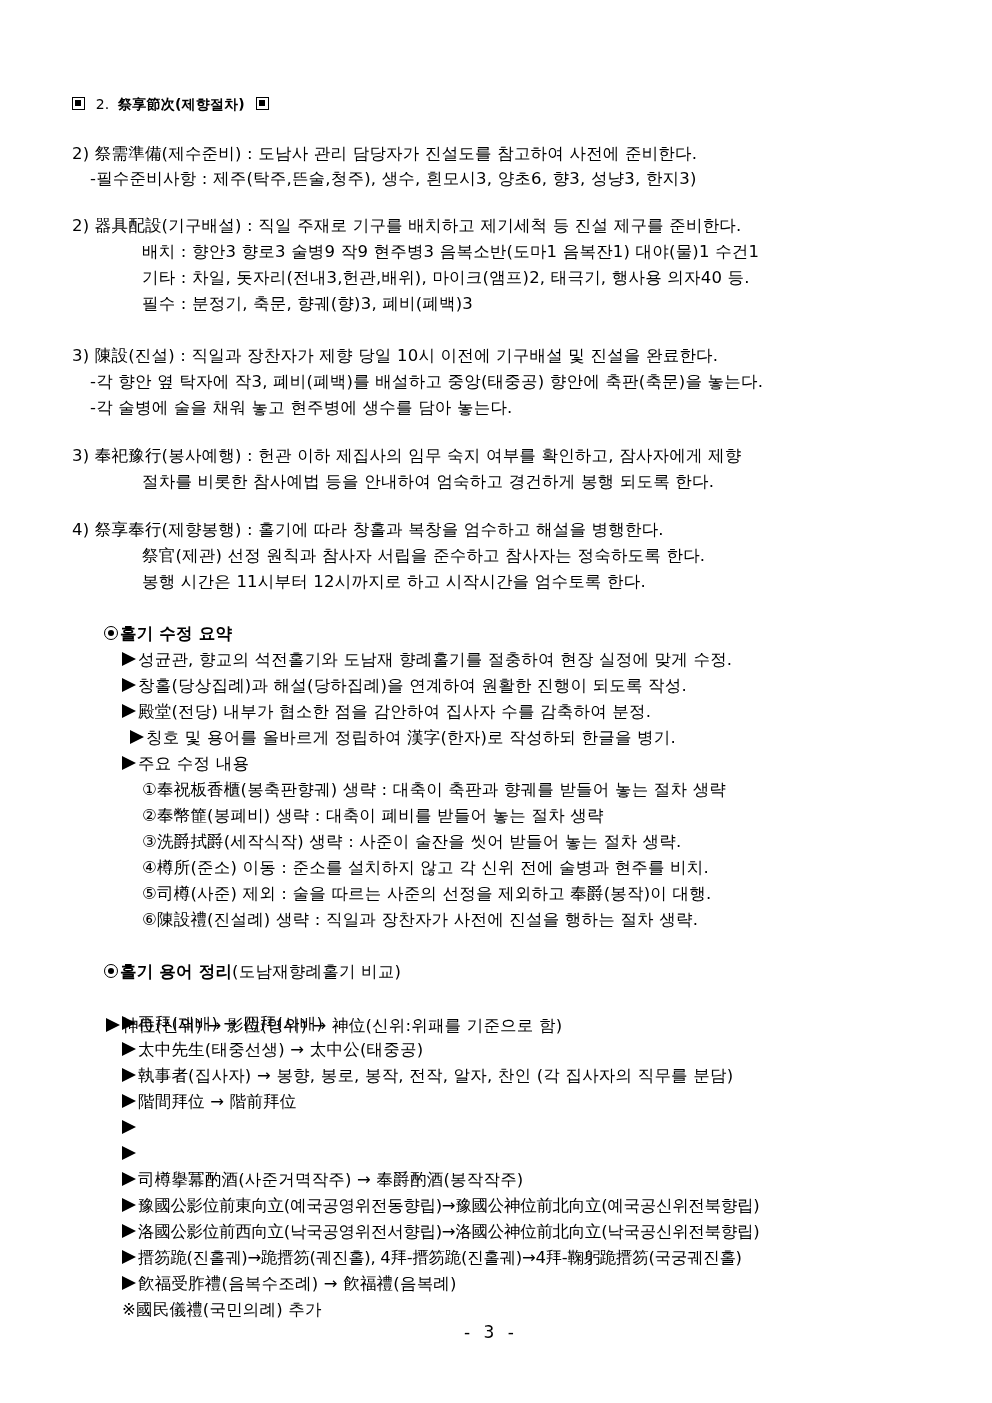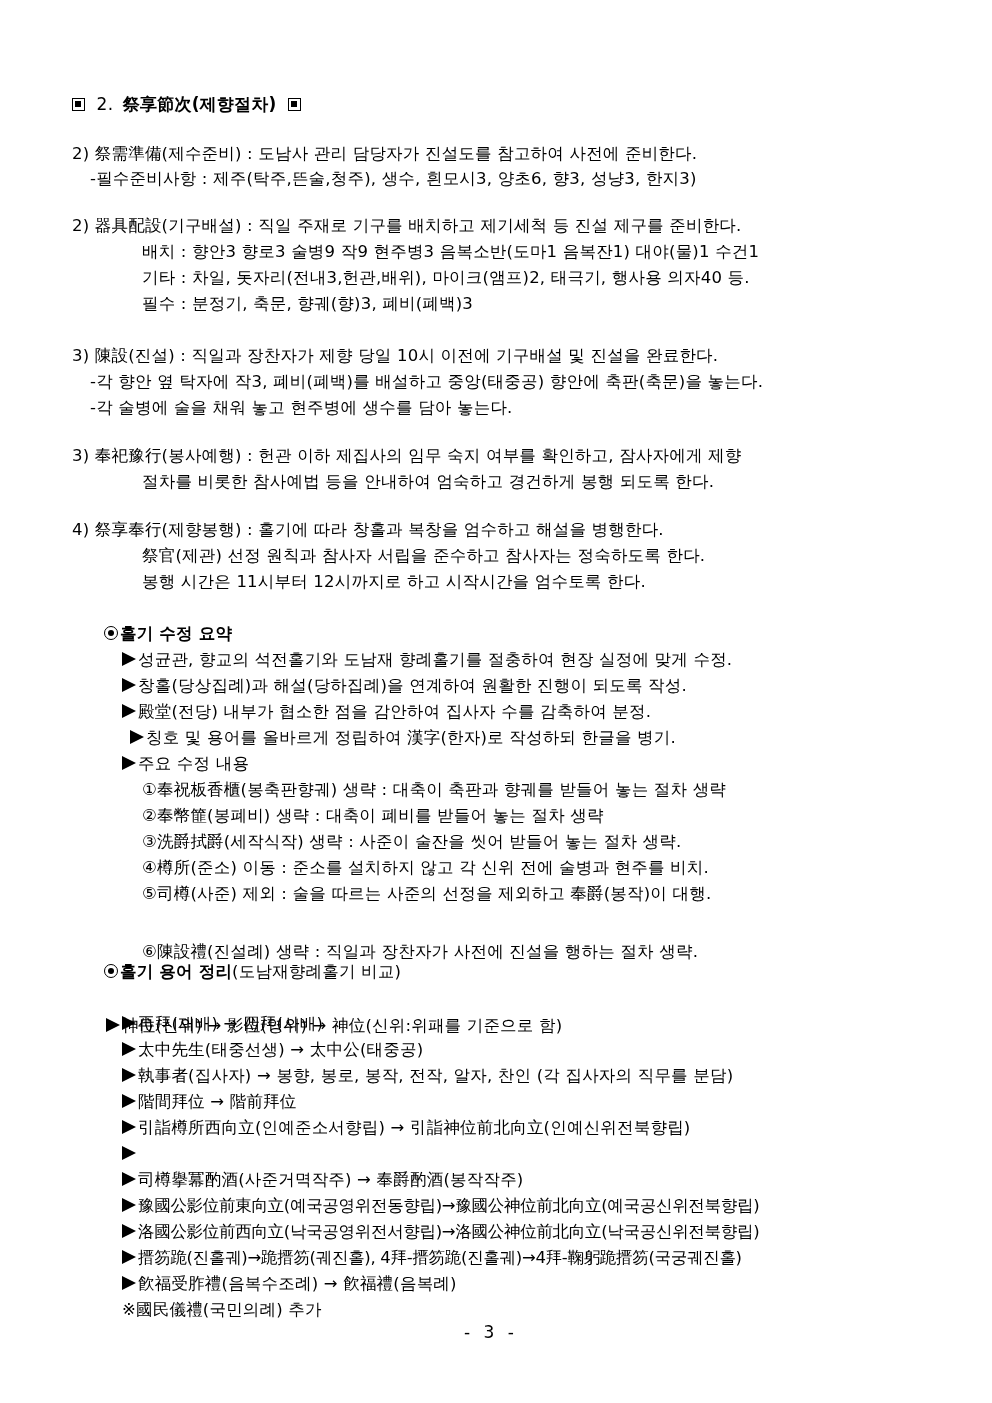--- a/index.html
+++ b/index.html
@@ -3,21 +3,21 @@
   <meta charset="utf-8">
   <style>
     html, body { margin: 0; padding: 0; background: #ffffff; }
     body {
       width: 992px; height: 1403px; position: relative; overflow: hidden;
       font-family: "DejaVu Sans", "Liberation Sans", sans-serif;
       color: #000; font-size: 16.5px;
     }
     .line { position: absolute; white-space: nowrap; line-height: 24px; letter-spacing: 0.2px; }
     .bold { font-weight: bold; }
-    .title { font-size: 17px; }
+    .title { font-size: 14px; }
     .page-num { font-size: 17px; letter-spacing: 4px; }
     .sq { display:inline-block; width:13px; height:13px; border:1.5px solid #000; position:relative; vertical-align:-1px; box-sizing:border-box; }
     .sq::after { content:""; position:absolute; left:2px; top:2px; width:6px; height:6px; background:#000; }
     .bullet-circ { display:inline-block; width:14px; height:14px; border:1.5px solid #000; border-radius:50%; position:relative; vertical-align:-1px; box-sizing:border-box; margin-right:2px; }
     .bullet-circ::after { content:""; position:absolute; left:2.5px; top:2.5px; width:6px; height:6px; border-radius:50%; background:#000; }
     .tri { display:inline-block; width:0; height:0; border-top:7px solid transparent; border-bottom:7px solid transparent; border-left:14px solid #000; vertical-align:-1px; margin-right:2px; }
   </style>
 </head>
 <body>
 
@@ -54,31 +54,31 @@
 <div class="line" style="left:122px; top:674px;"><span class="tri"></span><span>창홀(당상집례)과 해설(당하집례)을 연계하여 원활한 진행이 되도록 작성.</span></div>
 <div class="line" style="left:122px; top:700px;"><span class="tri"></span><span>殿堂(전당) 내부가 협소한 점을 감안하여 집사자 수를 감축하여 분정.</span></div>
 <div class="line" style="left:122px; top:726px;padding-left:8px;"><span class="tri"></span><span>칭호 및 용어를 올바르게 정립하여 漢字(한자)로 작성하되 한글을 병기.</span></div>
 <div class="line" style="left:122px; top:752px;"><span class="tri"></span><span>주요 수정 내용</span></div>
 
 <div class="line" style="left:142px; top:778px;">①奉祝板香櫃(봉축판향궤) 생략 : 대축이 축판과 향궤를 받들어 놓는 절차 생략</div>
 <div class="line" style="left:142px; top:804px;">②奉幣篚(봉폐비) 생략 : 대축이 폐비를 받들어 놓는 절차 생략</div>
 <div class="line" style="left:142px; top:830px;">③洗爵拭爵(세작식작) 생략 : 사준이 술잔을 씻어 받들어 놓는 절차 생략.</div>
 <div class="line" style="left:142px; top:856px;">④樽所(준소) 이동 : 준소를 설치하지 않고 각 신위 전에 술병과 현주를 비치.</div>
 <div class="line" style="left:142px; top:882px;">⑤司樽(사준) 제외 : 술을 따르는 사준의 선정을 제외하고 奉爵(봉작)이 대행.</div>
-<div class="line" style="left:142px; top:908px;margin-top:32px;">⑥陳設禮(진설례) 생략 : 직일과 장찬자가 사전에 진설을 행하는 절차 생략.</div>
+<div class="line" style="left:142px; top:908px;">⑥陳設禮(진설례) 생략 : 직일과 장찬자가 사전에 진설을 행하는 절차 생략.</div>
 
 <div class="line" style="left:104px; top:960px;">
   <span class="bullet-circ"></span><span class="bold">홀기 용어 정리</span><span>(도남재향례홀기 비교)</span>
 </div>
 <div class="line" style="left:106px; top:986px;margin-top:28px;"><span class="tri"></span><span>神位(신위) → 影位(영위) → 神位(신위:위패를 기준으로 함)</span></div>
 <div class="line" style="left:122px; top:1012px;"><span class="tri"></span><span>再拜(재배) → 四拜(사배)</span></div>
 <div class="line" style="left:122px; top:1038px;"><span class="tri"></span><span>太中先生(태중선생) → 太中公(태중공)</span></div>
 <div class="line" style="left:122px; top:1064px;"><span class="tri"></span><span>執事者(집사자) → 봉향, 봉로, 봉작, 전작, 알자, 찬인 (각 집사자의 직무를 분담)</span></div>
 <div class="line" style="left:122px; top:1090px;"><span class="tri"></span><span>階間拜位 → 階前拜位</span></div>
-<div class="line" style="left:122px; top:1116px;"><span class="tri"></span><span>引詣樽所西向立(인예준소서향립) → 引詣神位前北向立(인예신위전북향립)</span></div>
+<div class="line" style="left:122px; top:1116px;"><span class="tri"></span></div>
 <div class="line" style="left:122px; top:1142px;"><span class="tri"></span></div>
 <div class="line" style="left:122px; top:1168px;"><span class="tri"></span><span>司樽擧冪酌酒(사준거멱작주) → 奉爵酌酒(봉작작주)</span></div>
 <div class="line" style="left:122px; top:1194px; letter-spacing:-0.3px;"><span class="tri"></span><span>豫國公影位前東向立(예국공영위전동향립)→豫國公神位前北向立(예국공신위전북향립)</span></div>
 <div class="line" style="left:122px; top:1220px; letter-spacing:-0.3px;"><span class="tri"></span><span>洛國公影位前西向立(낙국공영위전서향립)→洛國公神位前北向立(낙국공신위전북향립)</span></div>
 <div class="line" style="left:122px; top:1246px; letter-spacing:-0.3px;"><span class="tri"></span><span>搢笏跪(진홀궤)→跪搢笏(궤진홀), 4拜-搢笏跪(진홀궤)→4拜-鞠躬跪搢笏(국궁궤진홀)</span></div>
 <div class="line" style="left:122px; top:1272px;"><span class="tri"></span><span>飮福受胙禮(음복수조례) → 飮福禮(음복례)</span></div>
 <div class="line" style="left:122px; top:1298px;">※國民儀禮(국민의례) 추가</div>
 
 <div class="line page-num" style="left:464px; top:1320px;">- 3 -</div>
 

